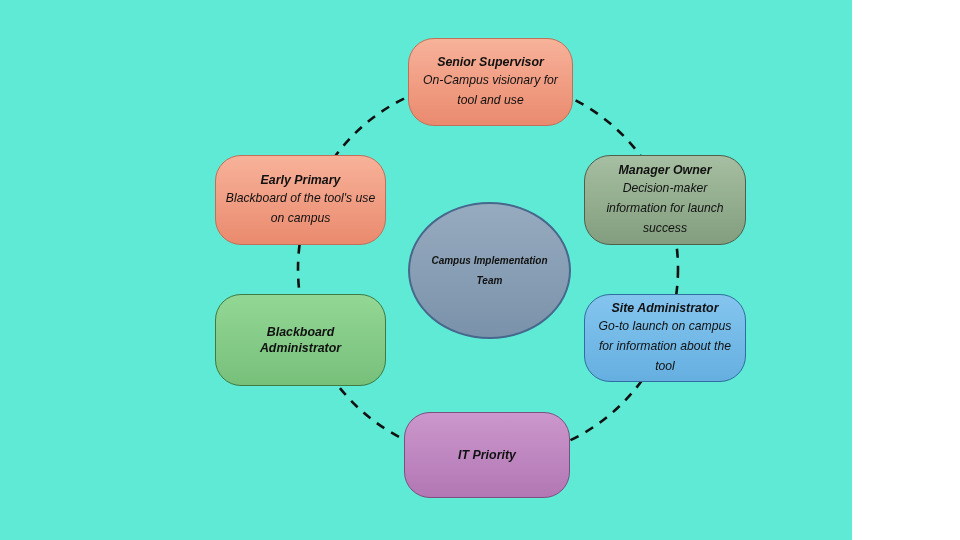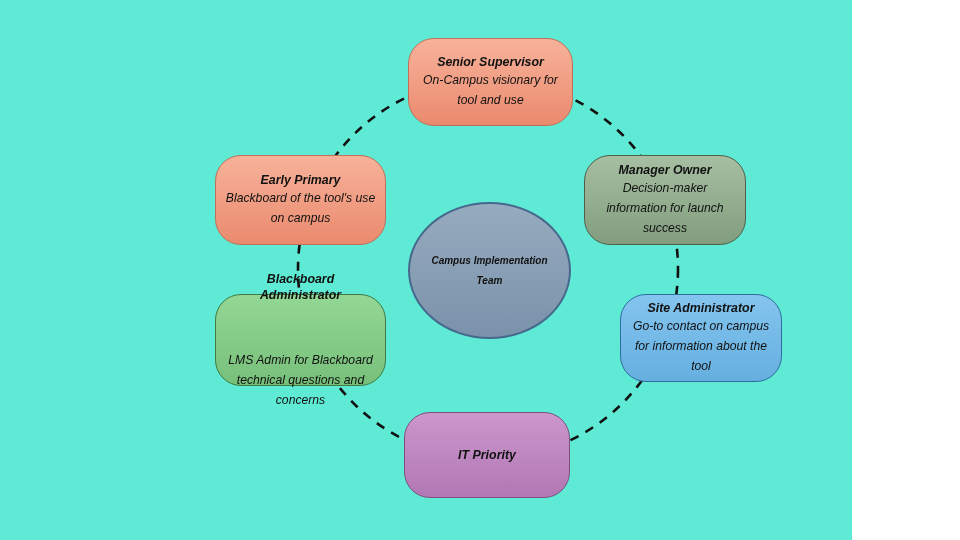--- a/index.html
+++ b/index.html
@@ -90,32 +90,31 @@
   <div class="node pos-0" style="background: linear-gradient(rgb(247, 178, 154) 0%, rgb(234, 138, 110) 100%); border-color: rgb(192, 112, 90);">
     <span class="node-title">Senior Supervisor</span>
     <span class="node-desc">On-Campus visionary for tool and use</span>
   </div>
 
   <div class="node pos-1" style="background: linear-gradient(rgb(166, 190, 161) 0%, rgb(130, 158, 126) 100%); border-color: rgb(79, 95, 76);">
     <span class="node-title">Manager Owner</span>
     <span class="node-desc">Decision-maker information for launch success</span>
   </div>
 
-  <div class="node pos-2" style="background: linear-gradient(rgb(132, 197, 239) 0%, rgb(101, 175, 224) 100%); border-color: rgb(47, 110, 158); margin-left: 36px;">
+  <div class="node pos-2" style="background: linear-gradient(rgb(132, 197, 239) 0%, rgb(101, 175, 224) 100%); border-color: rgb(47, 110, 158);">
     <span class="node-title">Site Administrator</span>
-    <span class="node-desc">Go-to contact on campus for information about the tool</span>
+    <span class="node-desc">Go-to launch on campus for information about the tool</span>
   </div>
 
   <div class="node pos-3" style="background: linear-gradient(rgb(203, 151, 204) 0%, rgb(178, 119, 180) 100%); border-color: rgb(124, 79, 126);">
     <span class="node-title">IT Priority</span>
   </div>
 
   <div class="node pos-4" style="background: linear-gradient(rgb(147, 215, 149) 0%, rgb(119, 192, 122) 100%); border-color: rgb(62, 122, 65);">
     <span class="node-title">Blackboard Administrator</span>
-    <span class="node-desc">LMS Admin for Blackboard technical questions and concerns</span>
   </div>
 
   <div class="node pos-5" style="background: linear-gradient(rgb(247, 178, 154) 0%, rgb(234, 138, 110) 100%); border-color: rgb(192, 112, 90);">
     <span class="node-title">Early Primary</span>
     <span class="node-desc">Blackboard of the tool's use on campus</span>
   </div>
 
   <div class="center-ellipse">
     <span class="center-label">Campus Implementation Team</span>
   </div>

